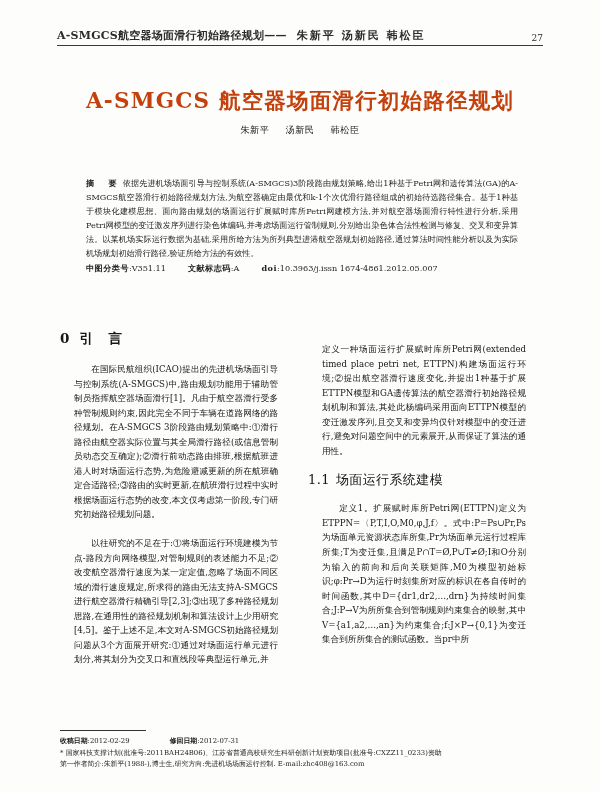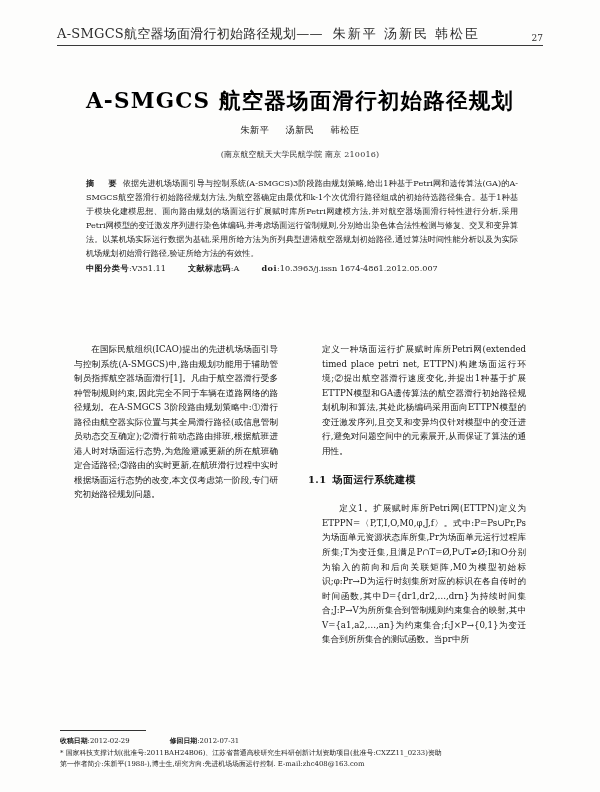--- a/index.html
+++ b/index.html
@@ -27,24 +27,25 @@
     position: absolute;
     left: 57px;
     top: 27px;
     width: 486px;
     height: 16px;
     display: flex;
     align-items: flex-end;
     justify-content: space-between;
   }
   .runhead-left {
-    font-size: 13px;
+    font-size: 11px;
     letter-spacing: 0.25px;
     color: #2b2b2b;
     white-space: nowrap;
+    font-weight: bold;
   }
   .runhead-left .authors { padding-left: 10px; letter-spacing: 2px; }
   .runhead-right {
     font-size: 9px;
     color: #2b2b2b;
     text-align: center;
   }
   .runrule {
     position: absolute;
     left: 57px;
@@ -56,21 +57,21 @@
   
   .title {
     position: absolute;
     left: 0;
     top: 86px;
     width: 600px;
     text-align: center;
     font-size: 21.5px;
     font-weight: bold;
     letter-spacing: 1.2px;
-    color: #000000;
+    color: #c2410c;
     font-family: "DejaVu Serif", "Liberation Serif", serif;
   }
   .authors-line {
     position: absolute;
     left: 0;
     top: 124px;
     width: 600px;
     text-align: center;
     font-size: 9.2px;
     color: #222;
@@ -132,22 +133,22 @@
   .col-right { left: 308px; }
   .h1 {
     font-size: 13.5px;
     font-weight: bold;
     letter-spacing: 1px;
     margin: 0 0 6px 0;
     line-height: 20px;
   }
   .h1 .num { margin-right: 9px; }
   .h2 {
-    font-size: 10px;
-    font-weight: bold;
+    font-size: 13px;
+    font-weight: normal;
     letter-spacing: 0.4px;
     margin: 3px 0 1px 0;
     line-height: 15px;
   }
   .h2 .num { margin-right: 6px; }
   p.body {
     margin: 14px;
     text-indent: 2em;
   }
   p.body.cont { text-indent: 0; }
@@ -188,33 +189,36 @@
       <span>A-SMGCS航空器场面滑行初始路径规划——</span><span class="authors">朱新平  汤新民  韩松臣</span>
     </div>
     <div class="runhead-right">27</div>
   </div>
   <div class="runrule"></div>
 
   <div class="title">A-SMGCS 航空器场面滑行初始路径规划</div>
   <div class="authors-line">
     <span>朱新平</span><span>汤新民</span><span>韩松臣</span>
   </div>
-  <div class="affil-line">(南京航空航天大学民航学院  南京 210016)</div>
 
   <div class="abs-block">
     <div class="abs-para">
       <span class="lab">摘　要</span><span>依据先进机场场面引导与控制系统(A-SMGCS)3阶段路由规划策略,给出1种基于Petri网和遗传算法(GA)的A-SMGCS航空器滑行初始路径规划方法,为航空器确定由最优和k-1个次优滑行路径组成的初始待选路径集合。基于1种基于模块化建模思想、面向路由规划的场面运行扩展赋时库所Petri网建模方法,并对航空器场面滑行特性进行分析,采用Petri网模型的变迁激发序列进行染色体编码,并考虑场面运行管制规则,分别给出染色体合法性检测与修复、交叉和变异算法。以某机场实际运行数据为基础,采用所给方法为所列典型进港航空器规划初始路径,通过算法时间性能分析以及为实际机场规划初始滑行路径,验证所给方法的有效性。</span>
     </div>
     <div class="cls-line">
       <span class="seg"><b>中图分类号</b>:<span>V351.11</span></span><span class="seg"><b>文献标志码</b>:<span>A</span></span><span class="seg"><b class="doi-b">doi</b>:<span>10.3963/j.issn 1674-4861.2012.05.007</span></span>
     </div>
   </div>
 
   <div class="col col-left">
+    <div class="h1">
+      <span class="num">0</span><span>引　言</span>
+    </div>
     <p class="body">在国际民航组织(ICAO)提出的先进机场场面引导与控制系统(A-SMGCS)中,路由规划功能用于辅助管制员指挥航空器场面滑行[1]。凡由于航空器滑行受多种管制规则约束,因此完全不同于车辆在道路网络的路径规划。在A-SMGCS 3阶段路由规划策略中:①滑行路径由航空器实际位置与其全局滑行路径(或信息管制员动态交互确定);②滑行前动态路由排班,根据航班进港人时对场面运行态势,为危险避减更新的所在航班确定合适路径;③路由的实时更新,在航班滑行过程中实时根据场面运行态势的改变,本文仅考虑第一阶段,专门研究初始路径规划问题。</p>
+    <p class="body">以往研究的不足在于:①将场面运行环境建模为节点-路段方向网络模型,对管制规则的表述能力不足;②改变航空器滑行速度为某一定定值,忽略了场面不同区域的滑行速度规定,所求得的路由无法支持A-SMGCS进行航空器滑行精确引导[2,3];③出现了多种路径规划思路,在通用性的路径规划机制和算法设计上少用研究[4,5]。鉴于上述不足,本文对A-SMGCS初始路径规划问题从3个方面展开研究:①通过对场面运行单元进行划分,将其划分为交叉口和直线段等典型运行单元,并</p>
   </div>
 
   <div class="col col-right">
     <p class="body cont">定义一种场面运行扩展赋时库所Petri网(extended timed place petri net, ETTPN)构建场面运行环境;②提出航空器滑行速度变化,并提出1种基于扩展ETTPN模型和GA遗传算法的航空器滑行初始路径规划机制和算法,其处此杨编码采用面向ETTPN模型的变迁激发序列,且交叉和变异均仅针对模型中的变迁进行,避免对问题空间中的元素展开,从而保证了算法的通用性。</p>
     <div class="h2">
       <span class="num">1.1</span><span>场面运行系统建模</span>
     </div>
     <p class="body">定义1。扩展赋时库所Petri网(ETTPN)定义为ETPPN=〈P,T,I,O,M0,φ,J,f〉。式中:P=Ps∪Pr,Ps为场面单元资源状态库所集,Pr为场面单元运行过程库所集;T为变迁集,且满足P∩T=Ø,P∪T≠Ø;I和O分别为输入的前向和后向关联矩阵,M0为模型初始标识;φ:Pr→D为运行时刻集所对应的标识在各自传时的时间函数,其中D={dr1,dr2,…,drn}为持续时间集合;J:P→V为所所集合到管制规则约束集合的映射,其中V={a1,a2,…,an}为约束集合;f:J×P→{0,1}为变迁集合到所所集合的测试函数。当pr中所</p>
   </div>
 

